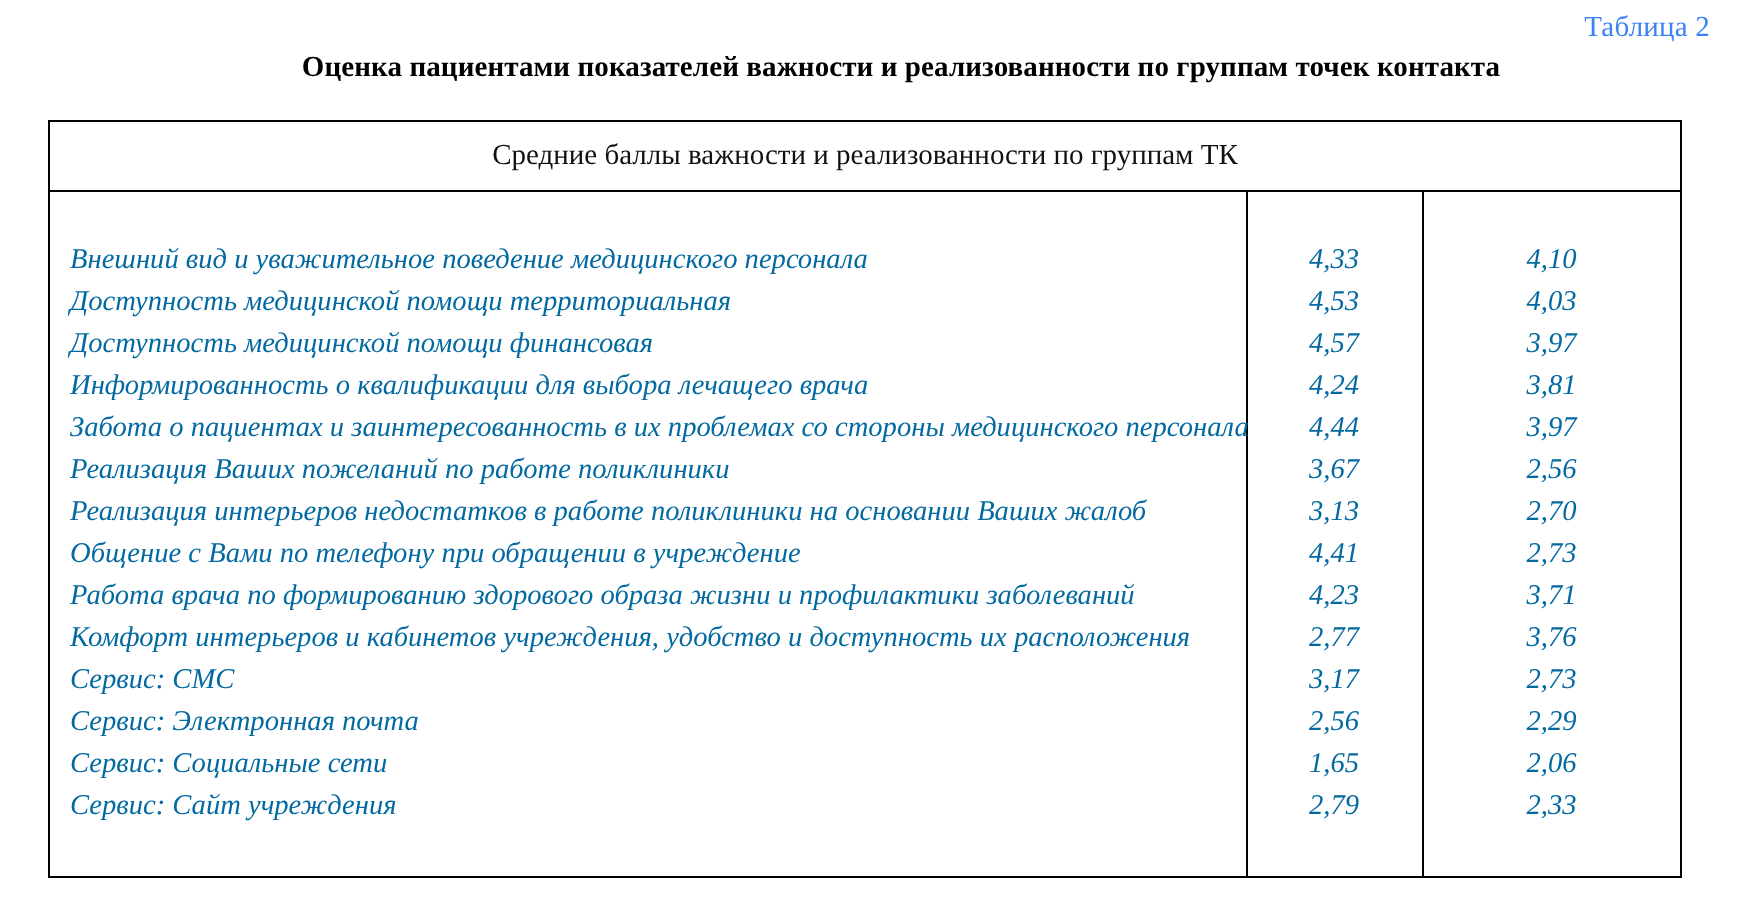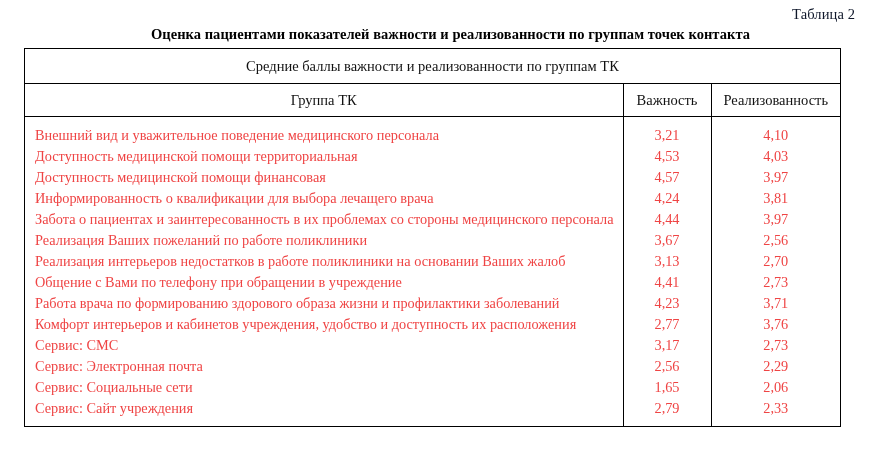--- a/index.html
+++ b/index.html
@@ -17,21 +17,21 @@
     overflow: hidden;
     -webkit-font-smoothing: antialiased;
   }
 
   
   .table-number {
     position: absolute;
     top: 6px;
     right: 14px;
     font-size: 14.5px;
-    color: #0f172a;
+    color: #3b82f6;
     letter-spacing: 0.1px;
     white-space: nowrap;
   }
 
   .table-title {
     position: absolute;
     top: 26px;
     left: 16px;
     width: 869px;
     text-align: center;
@@ -39,21 +39,21 @@
     font-weight: bold;
     color: #000000;
     letter-spacing: 0.05px;
     white-space: nowrap;
   }
 
   
   .table-frame {
     position: absolute;
     left: 24px;
-    top: 48px;
+    top: 60px;
     width: 817px;
     height: 379px;
     box-sizing: border-box;
     border: 1.6px solid #000000;
   }
 
   .tbl {
     width: 100%;
     height: 100%;
     border-collapse: collapse;
@@ -95,21 +95,22 @@
   }
   .body-cell.sep-left {
     border-left: 1.5px solid #000000;
   }
 
   .row-line {
     height: 21px;
     line-height: 21px;
     font-size: 14.3px;
     white-space: nowrap;
-    color: #ef4444;
+    color: #0369a1;
+    font-style: italic;
   }
   .group-col .row-line {
     padding-left: 10px;
     text-align: left;
   }
   .num-col .row-line {
     text-align: center;
   }
 
   
@@ -129,46 +130,41 @@
     <colgroup>
       <col class="c-group">
       <col class="c-imp">
       <col class="c-real">
     </colgroup>
     <tbody>
       <tr>
         <td class="supertitle-cell" colspan="3">Средние баллы важности и реализованности по группам ТК</td>
       </tr>
       <tr>
-        <th class="hdr-cell">Группа ТК</th>
-        <th class="hdr-cell sep-left">Важность</th>
-        <th class="hdr-cell sep-left">Реализованность</th>
-      </tr>
-      <tr>
         <td class="body-cell group-col">
           <div id="col-group">
               <div class="row-line">Внешний вид и уважительное поведение медицинского персонала</div>
               <div class="row-line">Доступность медицинской помощи территориальная</div>
               <div class="row-line">Доступность медицинской помощи финансовая</div>
               <div class="row-line">Информированность о квалификации для выбора лечащего врача</div>
               <div class="row-line">Забота о пациентах и заинтересованность в их проблемах со стороны медицинского персонала</div>
               <div class="row-line">Реализация Ваших пожеланий по работе поликлиники</div>
               <div class="row-line">Реализация интерьеров недостатков в работе поликлиники на основании Ваших жалоб</div>
               <div class="row-line">Общение с Вами по телефону при обращении в учреждение</div>
               <div class="row-line">Работа врача по формированию здорового образа жизни и профилактики заболеваний</div>
               <div class="row-line">Комфорт интерьеров и кабинетов учреждения, удобство и доступность их расположения</div>
               <div class="row-line">Сервис: СМС</div>
               <div class="row-line">Сервис: Электронная почта</div>
               <div class="row-line">Сервис: Социальные сети</div>
               <div class="row-line">Сервис: Сайт учреждения</div>
             </div>
         </td>
         <td class="body-cell num-col sep-left">
           <div id="col-imp">
-              <div class="row-line">3,21</div>
+              <div class="row-line">4,33</div>
               <div class="row-line">4,53</div>
               <div class="row-line">4,57</div>
               <div class="row-line">4,24</div>
               <div class="row-line">4,44</div>
               <div class="row-line">3,67</div>
               <div class="row-line">3,13</div>
               <div class="row-line">4,41</div>
               <div class="row-line">4,23</div>
               <div class="row-line">2,77</div>
               <div class="row-line">3,17</div>

